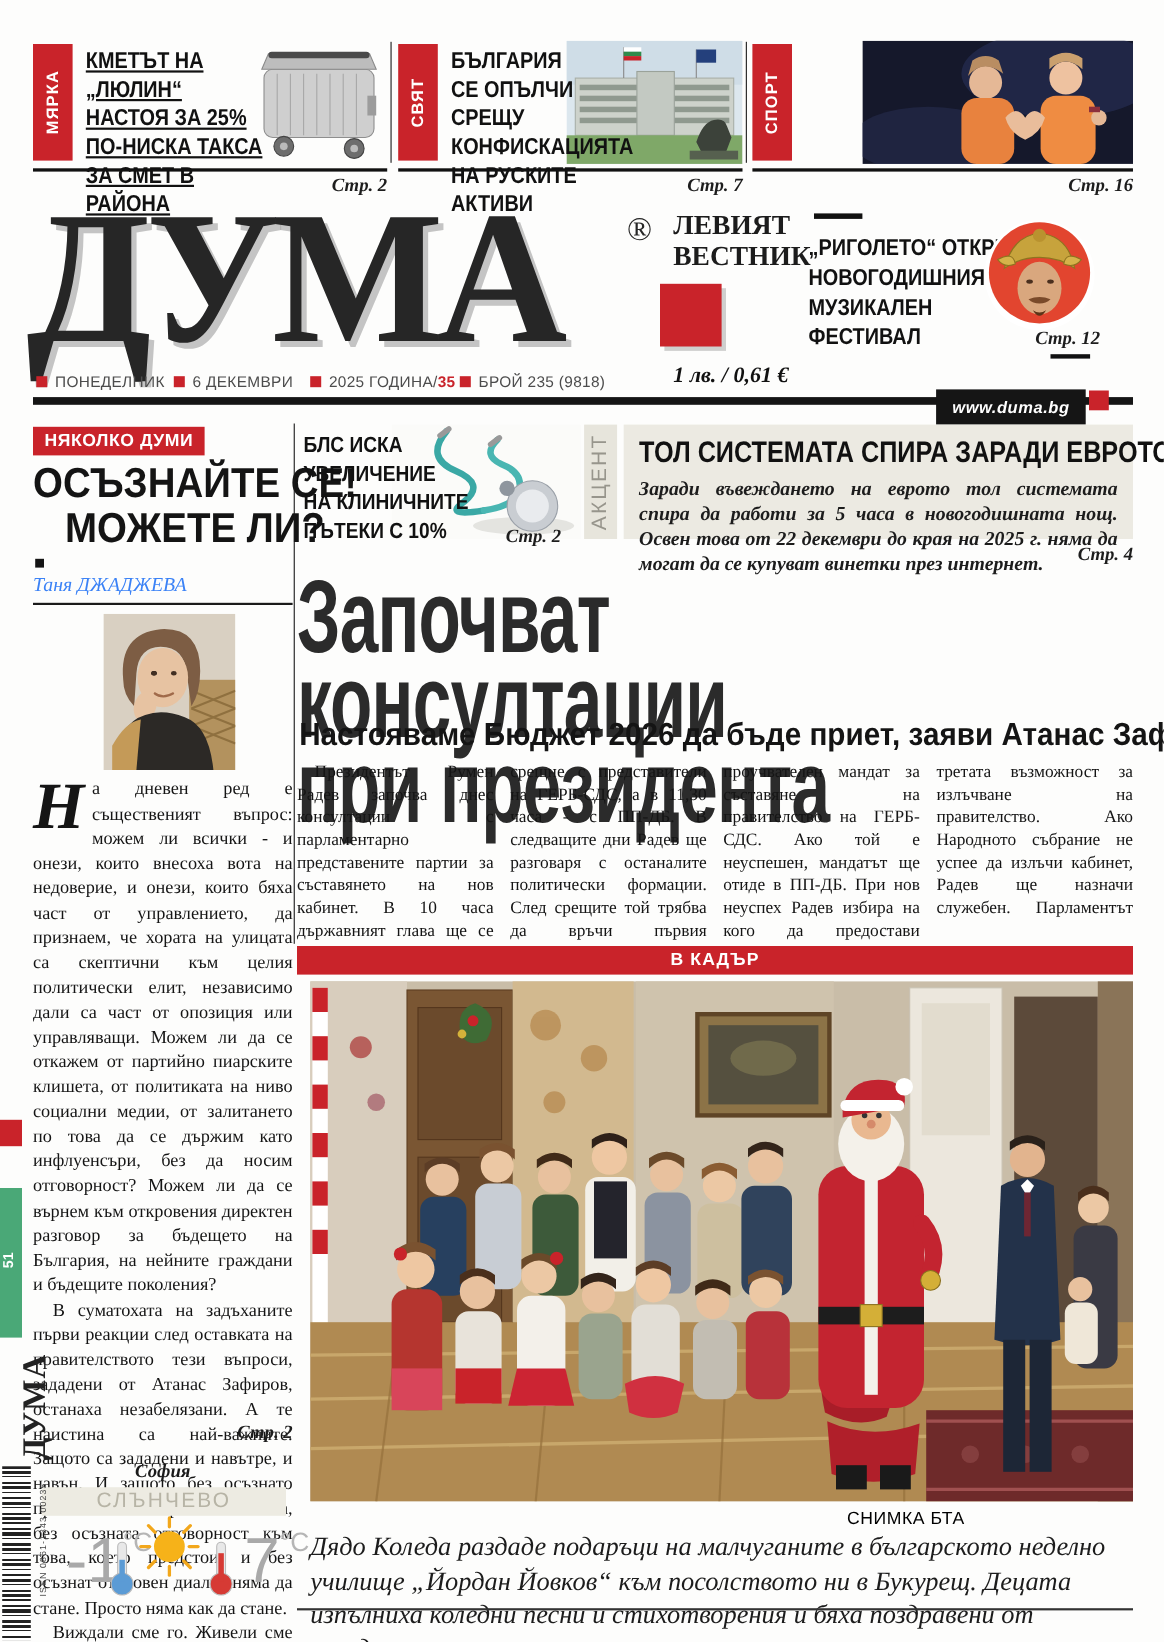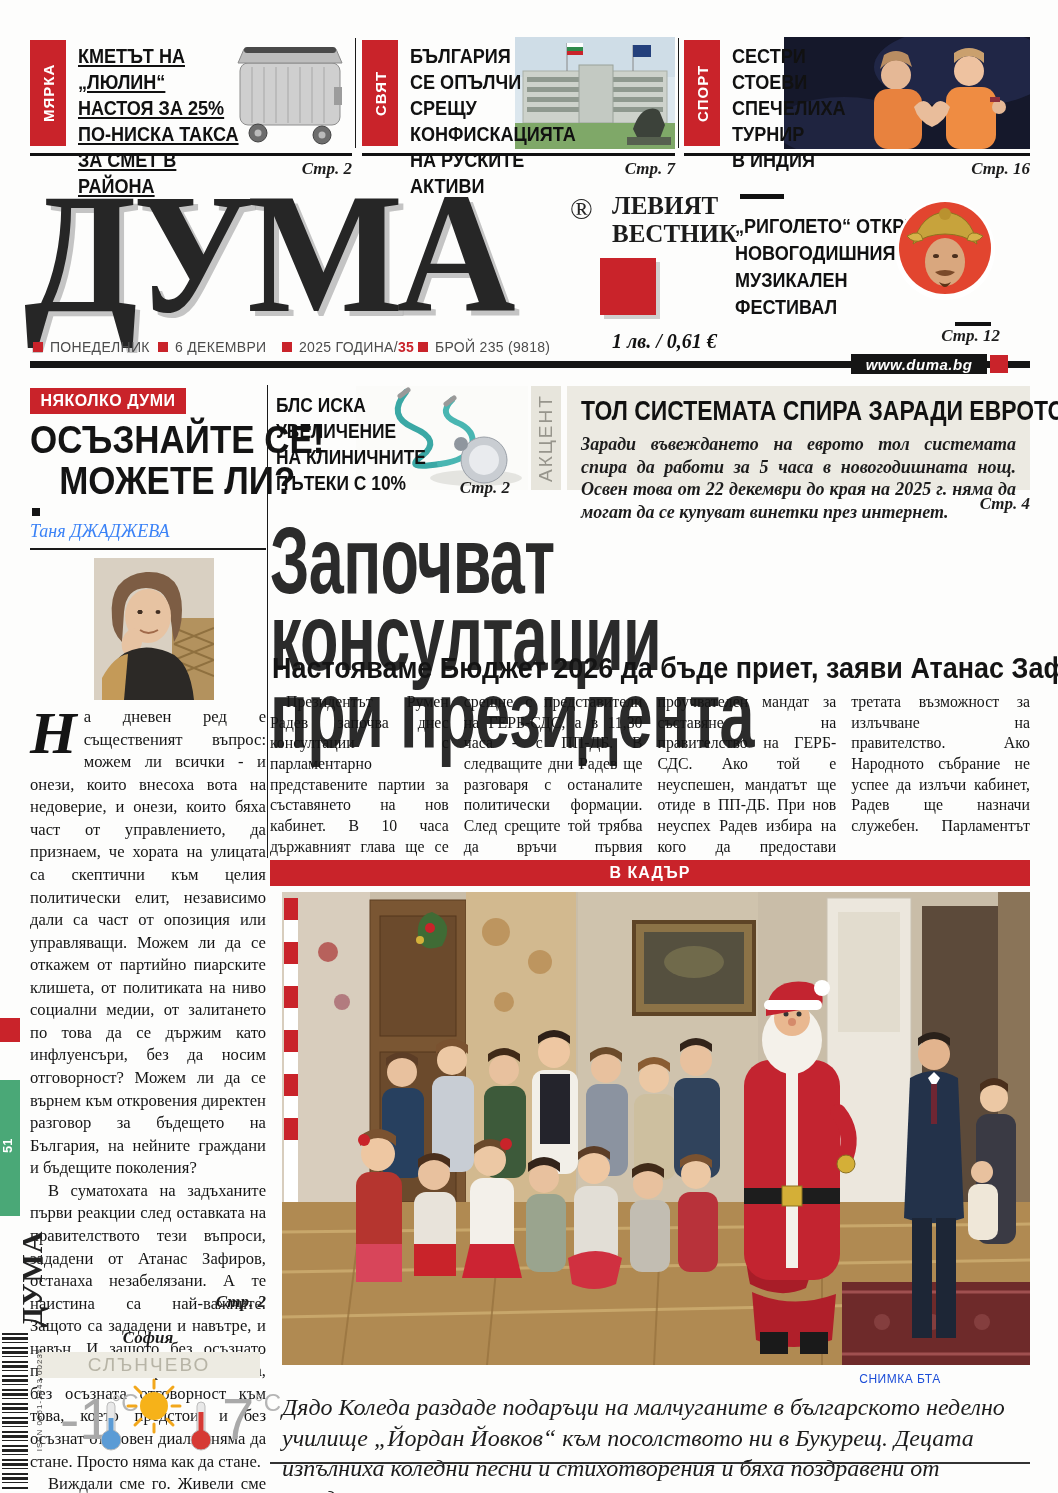--- a/index.html
+++ b/index.html
@@ -22,28 +22,28 @@
   
   .logo { left:24px; top:178px; font-family:"Liberation Serif",serif; font-weight:bold; font-size:172px; line-height:150px; letter-spacing:-7px; color:#262626; text-shadow:5px 5px 0 rgba(150,150,150,0.55); transform:scaleX(0.96); transform-origin:0 0; }
   .reg { left:570px; top:192px; font-family:"Liberation Serif",serif; font-size:30px; color:#262626; }
   .tagline { left:612px; top:192px; font-family:"Liberation Serif",serif; font-weight:bold; font-size:25px; line-height:28px; color:#1c1c1c; white-space:pre-line; }
   .redsq-big { left:600px; top:258px; width:56px; height:57px; background:#c9232a; box-shadow:4px 4px 0 rgba(150,150,150,0.45); }
   .dl-item { position:absolute; top:339px; font-size:14px; color:#4c4c4c; letter-spacing:0.3px; }
   .dl-item .bullet { display:inline-block; width:10px; height:10px; background:#c9232a; margin-right:7px; }
   .dl-accent { color:#c9232a; font-weight:bold; }
   .price { left:612px; top:330px; font-family:"Liberation Serif",serif; font-style:italic; font-weight:bold; font-size:20px; color:#111; }
   .blackbar { left:30px; top:361px; width:1000px; height:7px; background:#151515; }
-  .webbox { left:851px; top:354px; width:136px; height:20px; background:#151515; color:#fff; font-weight:bold; font-size:15px; letter-spacing:0.5px; display:flex; align-items:center; justify-content:center; font-style:italic; }
+  .webbox { left:851px; top:354px; width:136px; height:32px; background:#151515; color:#fff; font-weight:bold; font-size:15px; letter-spacing:0.5px; display:flex; align-items:center; justify-content:center; font-style:italic; }
   .webred { left:990px; top:355px; width:18px; height:18px; background:#c9232a; }
 
   
   .dash1 { left:740px; top:194px; width:44px; height:5px; background:#111; }
   .cult-head { left:735px; top:212px; font-weight:bold; font-size:21px; line-height:27px; color:#111; }
   .cult-head .cond { transform:scaleX(0.86); white-space:pre-line; }
-  .cult-page { left:930px; top:298px; width:70px; text-align:right;margin-top:28px; }
+  .cult-page { left:930px; top:298px; width:70px; text-align:right; }
   .dash2 { left:955px; top:322px; width:36px; height:4px; background:#111; }
 
   
   .kicker { left:30px; top:388px; width:156px; height:26px; background:#c9232a; color:#fff; font-weight:bold; font-size:16px; letter-spacing:0.5px; display:flex; align-items:center; justify-content:center; }
   .op-head { left:30px; top:420px; font-weight:bold; font-size:38px; line-height:41px; color:#141414;text-align:center; }
   .op-head .cond { transform:scaleX(0.92); white-space:pre-line; }
   .op-sq { left:32px; top:508px; width:8px; height:8px; background:#141414; }
   .op-author { left:30px; top:521px; font-family:"Liberation Serif",serif; font-style:italic; font-size:18px; color:#3b82f6; }
   .op-rule { left:30px; top:548px; width:236px; height:2px; background:#1a1a1a; }
   .op-photo { left:94px; top:558px; width:120px; height:142px; }
@@ -83,21 +83,21 @@
   .main-head { left:270px; top:508px; font-weight:bold; font-size:94px; line-height:0.82; letter-spacing:-1px; color:#2b2b2b; }
   .main-head .cond { transform:scaleX(0.67); white-space:pre-line; padding-top:14px; }
   .main-sub { left:272px; top:652px; font-weight:bold; font-size:29px; color:#141414; }
   .main-sub .cond { transform:scaleX(0.93); white-space:nowrap; }
   .art-cols { left:270px; top:692px; width:760px; height:168px; column-count:4; column-gap:15px; font-family:"Liberation Serif",serif; font-size:15.8px; line-height:1.31; text-align:justify; color:#151515; overflow:hidden; }
   .art-cols p { text-indent:16px; }
 
   
   .banner { left:270px; top:860px; width:760px; height:26px; background:#c9232a; color:#fff; font-weight:bold; font-size:16px; letter-spacing:1px; display:flex; align-items:center; justify-content:center; }
   .mainphoto { left:282px; top:892px; width:748px; height:473px; }
-  .credit { left:770px; top:1372px; width:260px; text-align:center; font-size:12px; color:#1d4ed8; letter-spacing:0.5px; }
+  .credit { left:770px; top:1372px; width:260px; text-align:left; font-size:16px; color:#000000; letter-spacing:0.5px; }
   .caption { left:282px; top:1392px; width:740px; font-family:"Liberation Serif",serif; font-style:italic; font-size:24px; line-height:1.28; color:#1c1c1c; }
   .bottomrule { left:270px; top:1462px; width:760px; height:2px; background:#333; }
 </style>
 </head>
 <body>
 
 <div class="teaser" style="left:30px;width:322px;">
   <div class="tlabel">МЯРКА</div>
   <div class="thead" style="width:200px;text-decoration:underline;">
       <span class="cond">КМЕТЪТ НА „ЛЮЛИН“
@@ -164,26 +164,20 @@
       <rect x="112" y="100" width="44" height="8" fill="#56604f"></rect>
     </svg>
   </div>
   <div class="tline" style="width:313px;"></div>
   <div class="tpage pageref" style="left:0;width:313px;">Стр. 7</div>
 </div>
 <div class="vsep" style="left:678px;"></div>
 
 <div class="teaser" style="left:684px;width:346px;">
   <div class="tlabel">СПОРТ</div>
-  <div class="thead" style="width:130px;">
-      <span class="cond">СЕСТРИ СТОЕВИ
-СПЕЧЕЛИХА
-ТУРНИР
-В ИНДИЯ</span>
-    </div>
   <div class="timg" style="left:100px;width:246px;height:112px;z-index:-1;">
     <svg width="246" height="112" viewBox="0 0 246 112">
       <rect width="246" height="112" fill="#15182b"></rect>
       <ellipse cx="180" cy="30" rx="90" ry="40" fill="#232a4d" opacity="0.8"></ellipse>
       <ellipse cx="60" cy="90" rx="70" ry="30" fill="#2a2f55" opacity="0.5"></ellipse>
       <circle cx="112" cy="38" r="15" fill="#e5b896"></circle>
         <path d="M96 32 q14 -16 32 -2 l-4 -12 q-12 -8 -24 0 Z" fill="#b98d62"></path>
       <rect x="90" y="52" width="48" height="60" rx="14" fill="#e8823e"></rect>
       <circle cx="185" cy="34" r="15" fill="#eec2a0"></circle>
         <path d="M170 26 q15 -14 30 0 l0 -10 q-15 -10 -30 0 Z" fill="#caa06e"></path>

